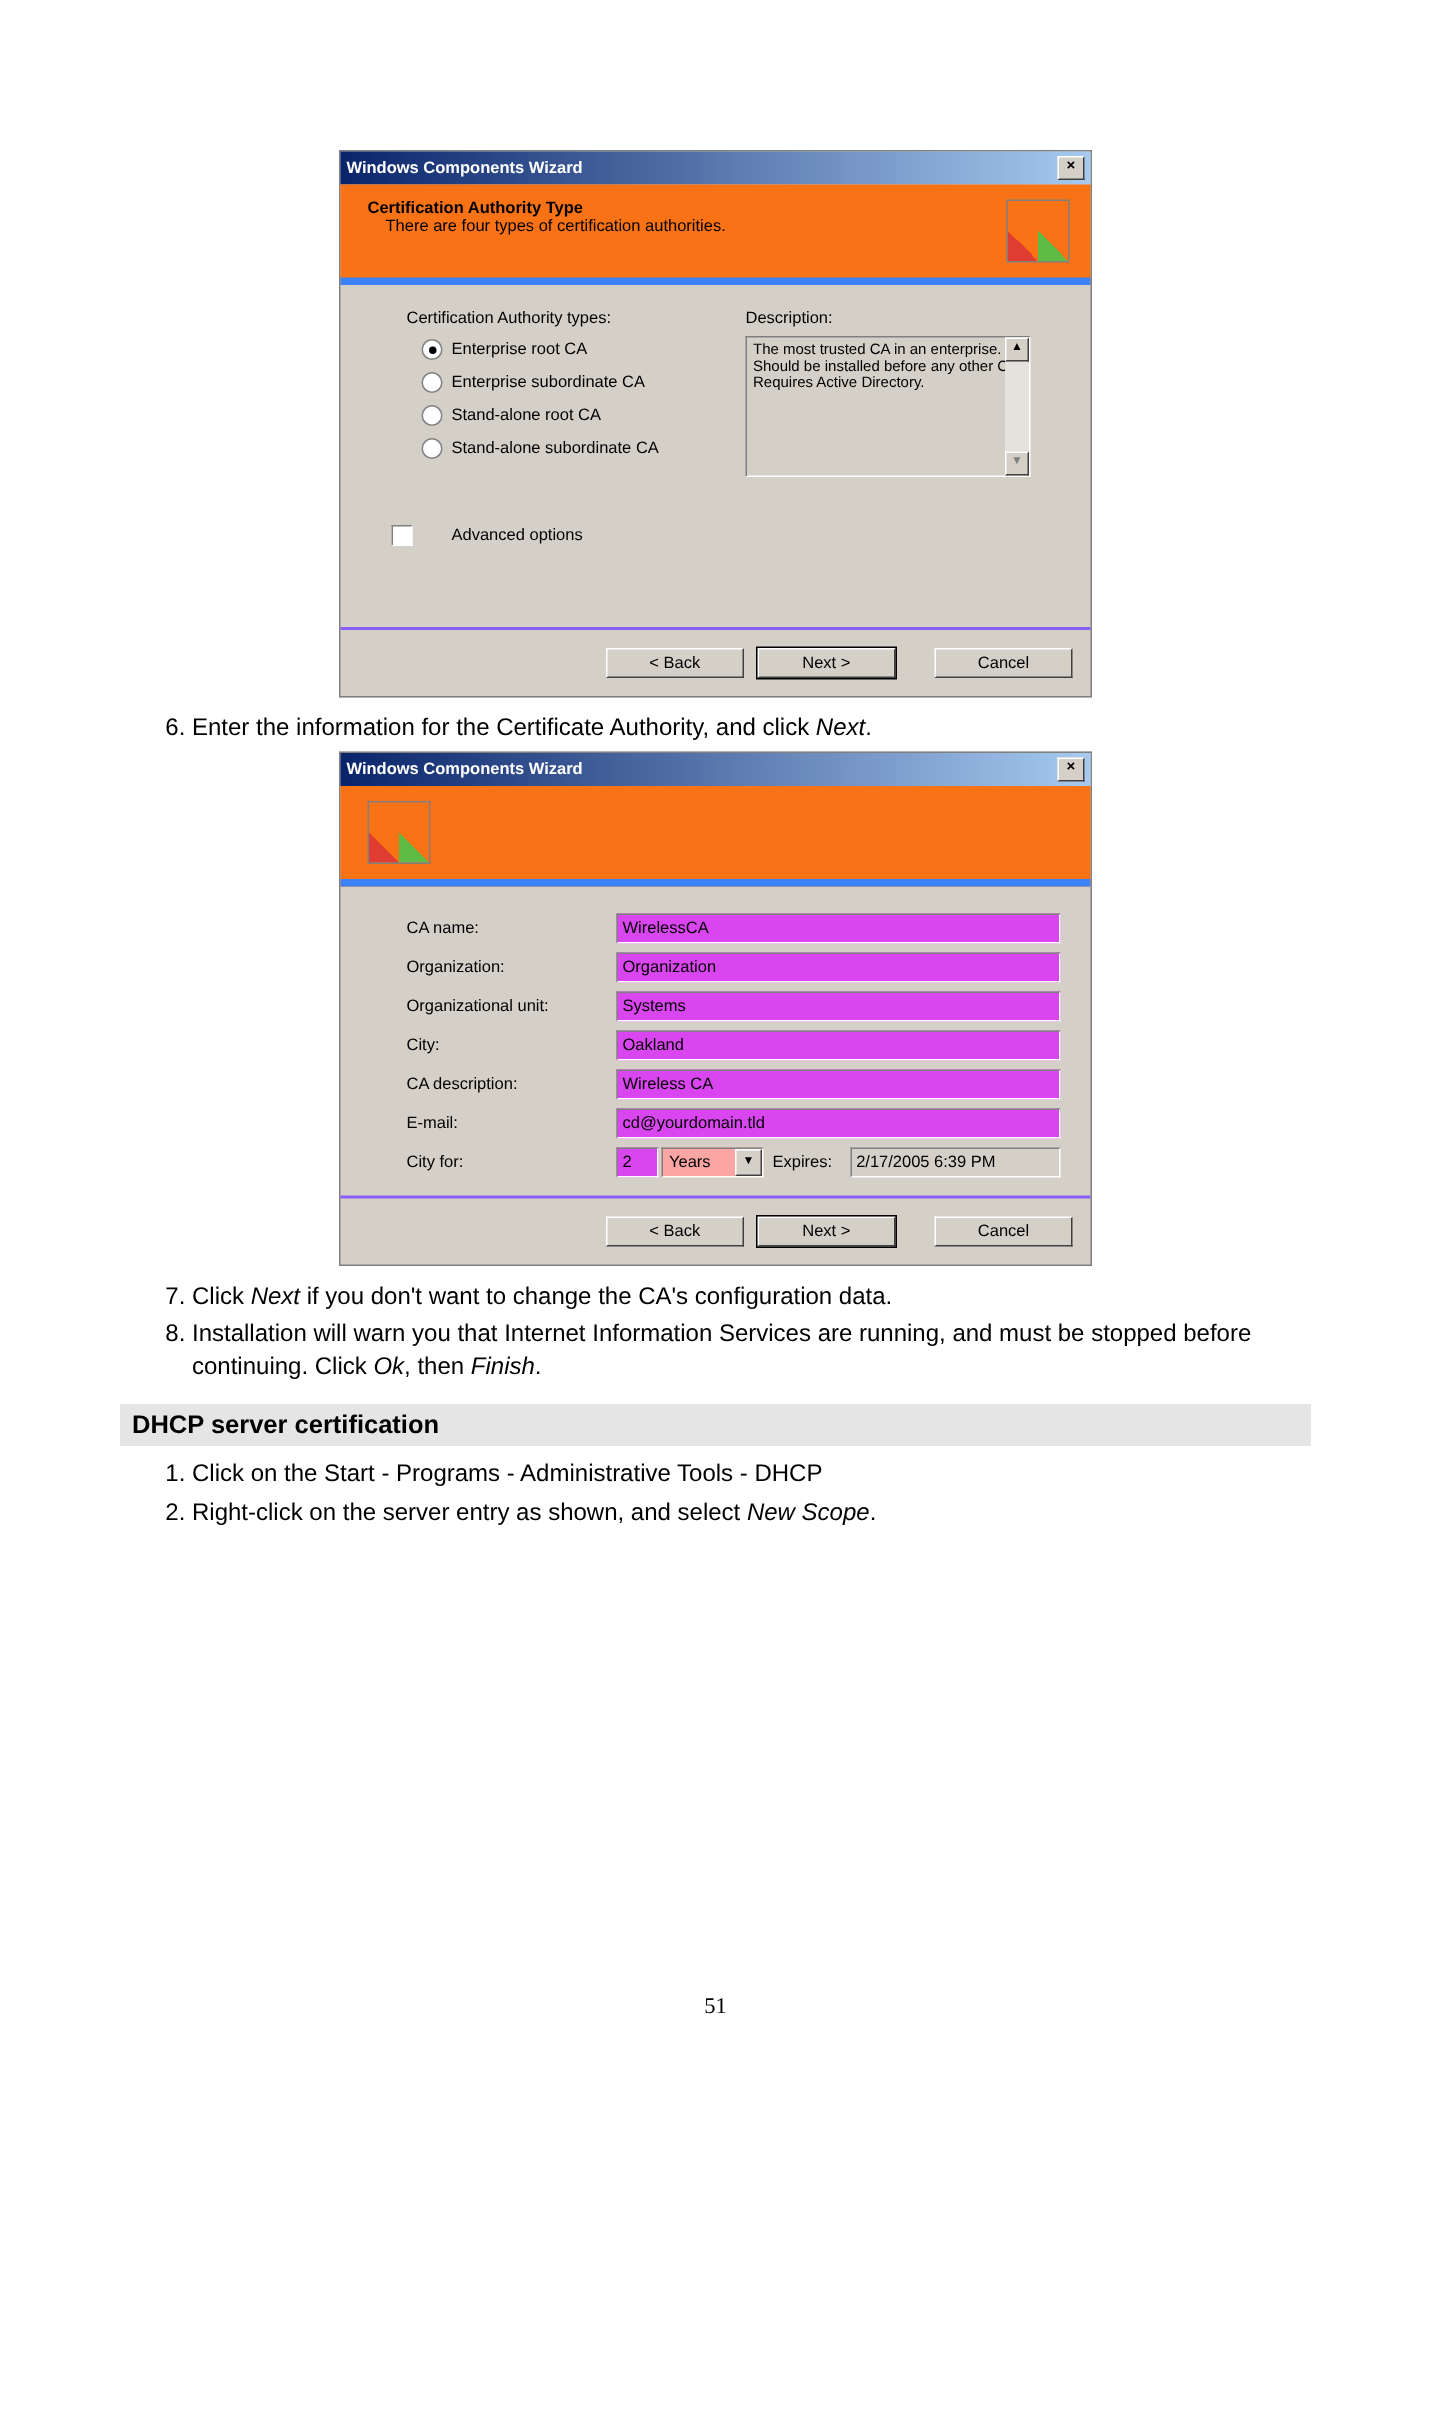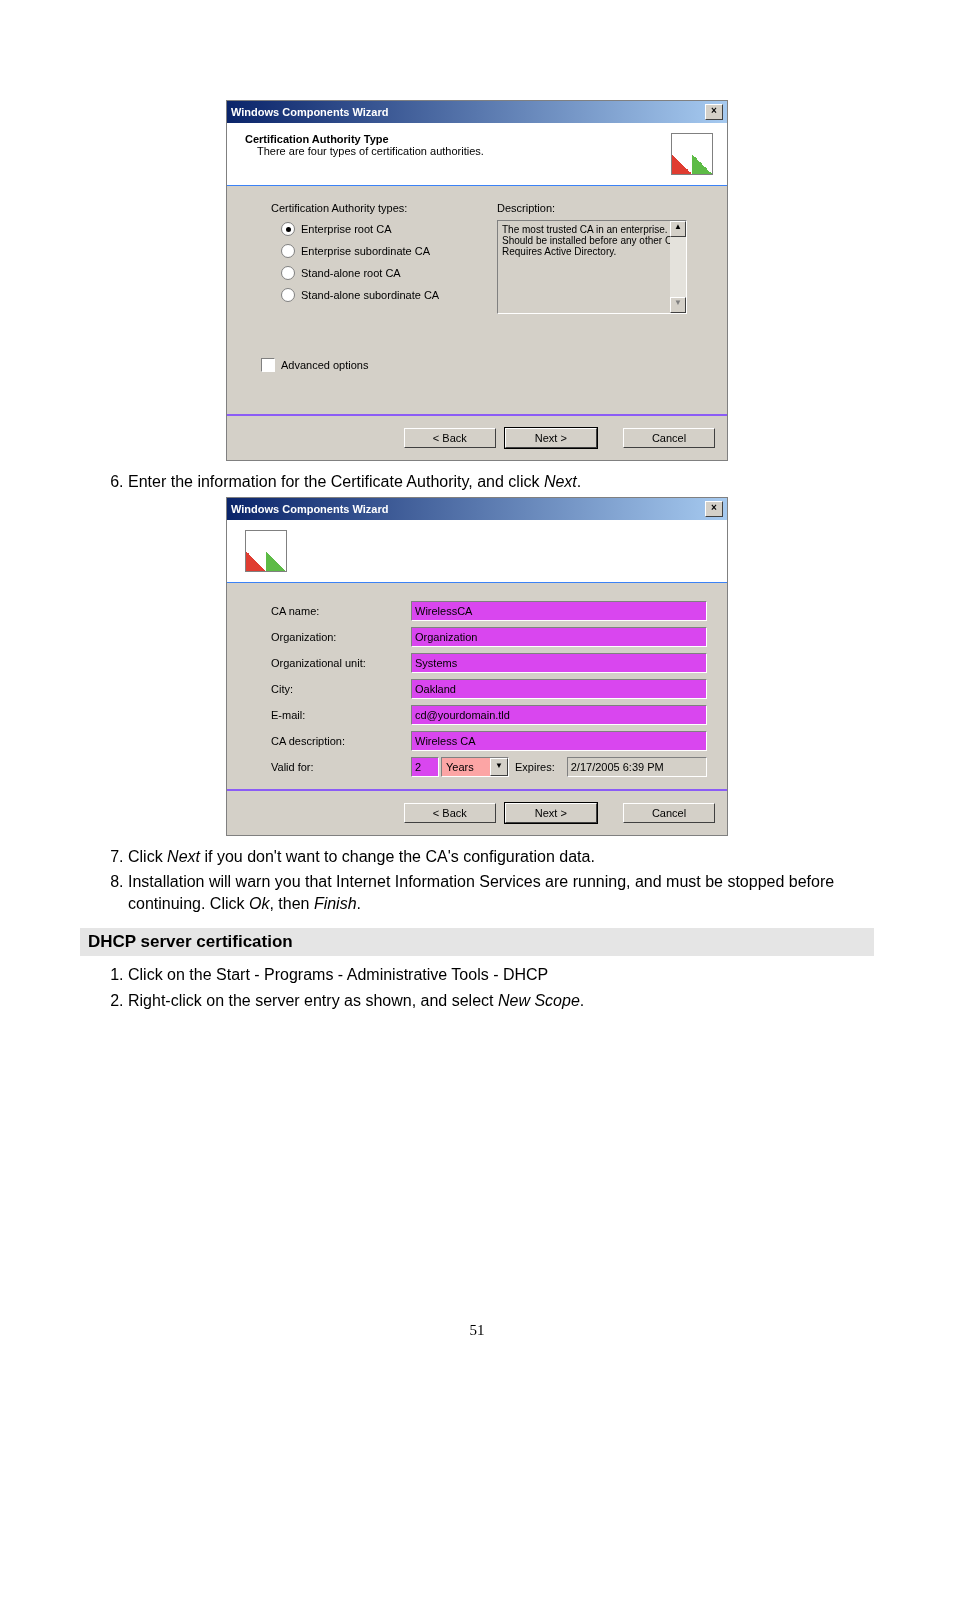--- a/index.html
+++ b/index.html
@@ -38,22 +38,22 @@
     border-right-color: #404040;
     border-bottom-color: #404040;
     color: #000;
     font-weight: bold;
     font-size: 10px;
     text-align: center;
     line-height: 12px;
     font-family: Arial;
   }
   .header-area {
-    background: #ffffff;
-    border-bottom: 1px solid #3b82f6;
+    background: #f97316;
+    border-bottom: 5px solid #3b82f6;
     padding: 10px 14px 10px 18px;
     display: flex;
     align-items: flex-start;
   }
   .header-text { flex: 1; }
   .header-title { font-weight: bold; font-size: 11px; }
   .header-sub { font-size: 11px; margin-left: 12px; }
   .win-logo {
     width: 40px;
     height: 40px;
@@ -108,21 +108,21 @@
     background: #d4d0c8;
     border: 1px solid #fff;
     border-right-color: #404040;
     border-bottom-color: #404040;
     text-align: center;
     line-height: 10px;
     font-size: 8px;
     color: #000;
   }
   .scroll-btn.disabled { color: #808080; }
-  .chk-line { display: flex; align-items: center; margin-top: 44px; margin-bottom: 20px; margin-left: -10px;}
+  .chk-line { display: flex; align-items: center; margin-top: 32px; margin-bottom: 20px; margin-left: -10px; gap: 20px;}
   .chk {
     width: 12px; height: 12px;
     border: 1px solid #808080; background: #fff; margin-right: 6px;
     border-top-color:#808080;border-left-color:#808080;border-right-color:#fff;border-bottom-color:#fff;
   }
   .button-bar {
     border-top: 2px solid #8b5cf6;
     padding: 12px 12px;
     text-align: right;
   }
@@ -298,29 +298,29 @@
       </div>
       <div class="form-row">
         <div class="form-label">Organizational unit:</div>
         <div class="form-input">Systems</div>
       </div>
       <div class="form-row">
         <div class="form-label">City:</div>
         <div class="form-input">Oakland</div>
       </div>
       <div class="form-row">
+        <div class="form-label">CA description:</div>
+        <div class="form-input">Wireless CA</div>
+      </div>
+      <div class="form-row">
         <div class="form-label">E-mail:</div>
         <div class="form-input">cd@yourdomain.tld</div>
       </div>
       <div class="form-row">
-        <div class="form-label">CA description:</div>
-        <div class="form-input">Wireless CA</div>
-      </div>
-      <div class="form-row">
-        <div class="form-label">Valid for:</div>
+        <div class="form-label">City for:</div>
         <div class="form-input" style="flex:0 0 20px;">2</div>
         <div class="dropdown" style="flex:0 0 66px;margin-left:2px;">
           <span class="dd-text">Years</span>
           <span class="dd-btn">▼</span>
         </div>
         <div class="mini-label" style="flex:0 0 auto;">Expires:</div>
         <div class="readonly-box" style="flex:1;margin-left:6px;">2/17/2005 6:39 PM</div>
       </div>
     </div>
     <div class="button-bar">

